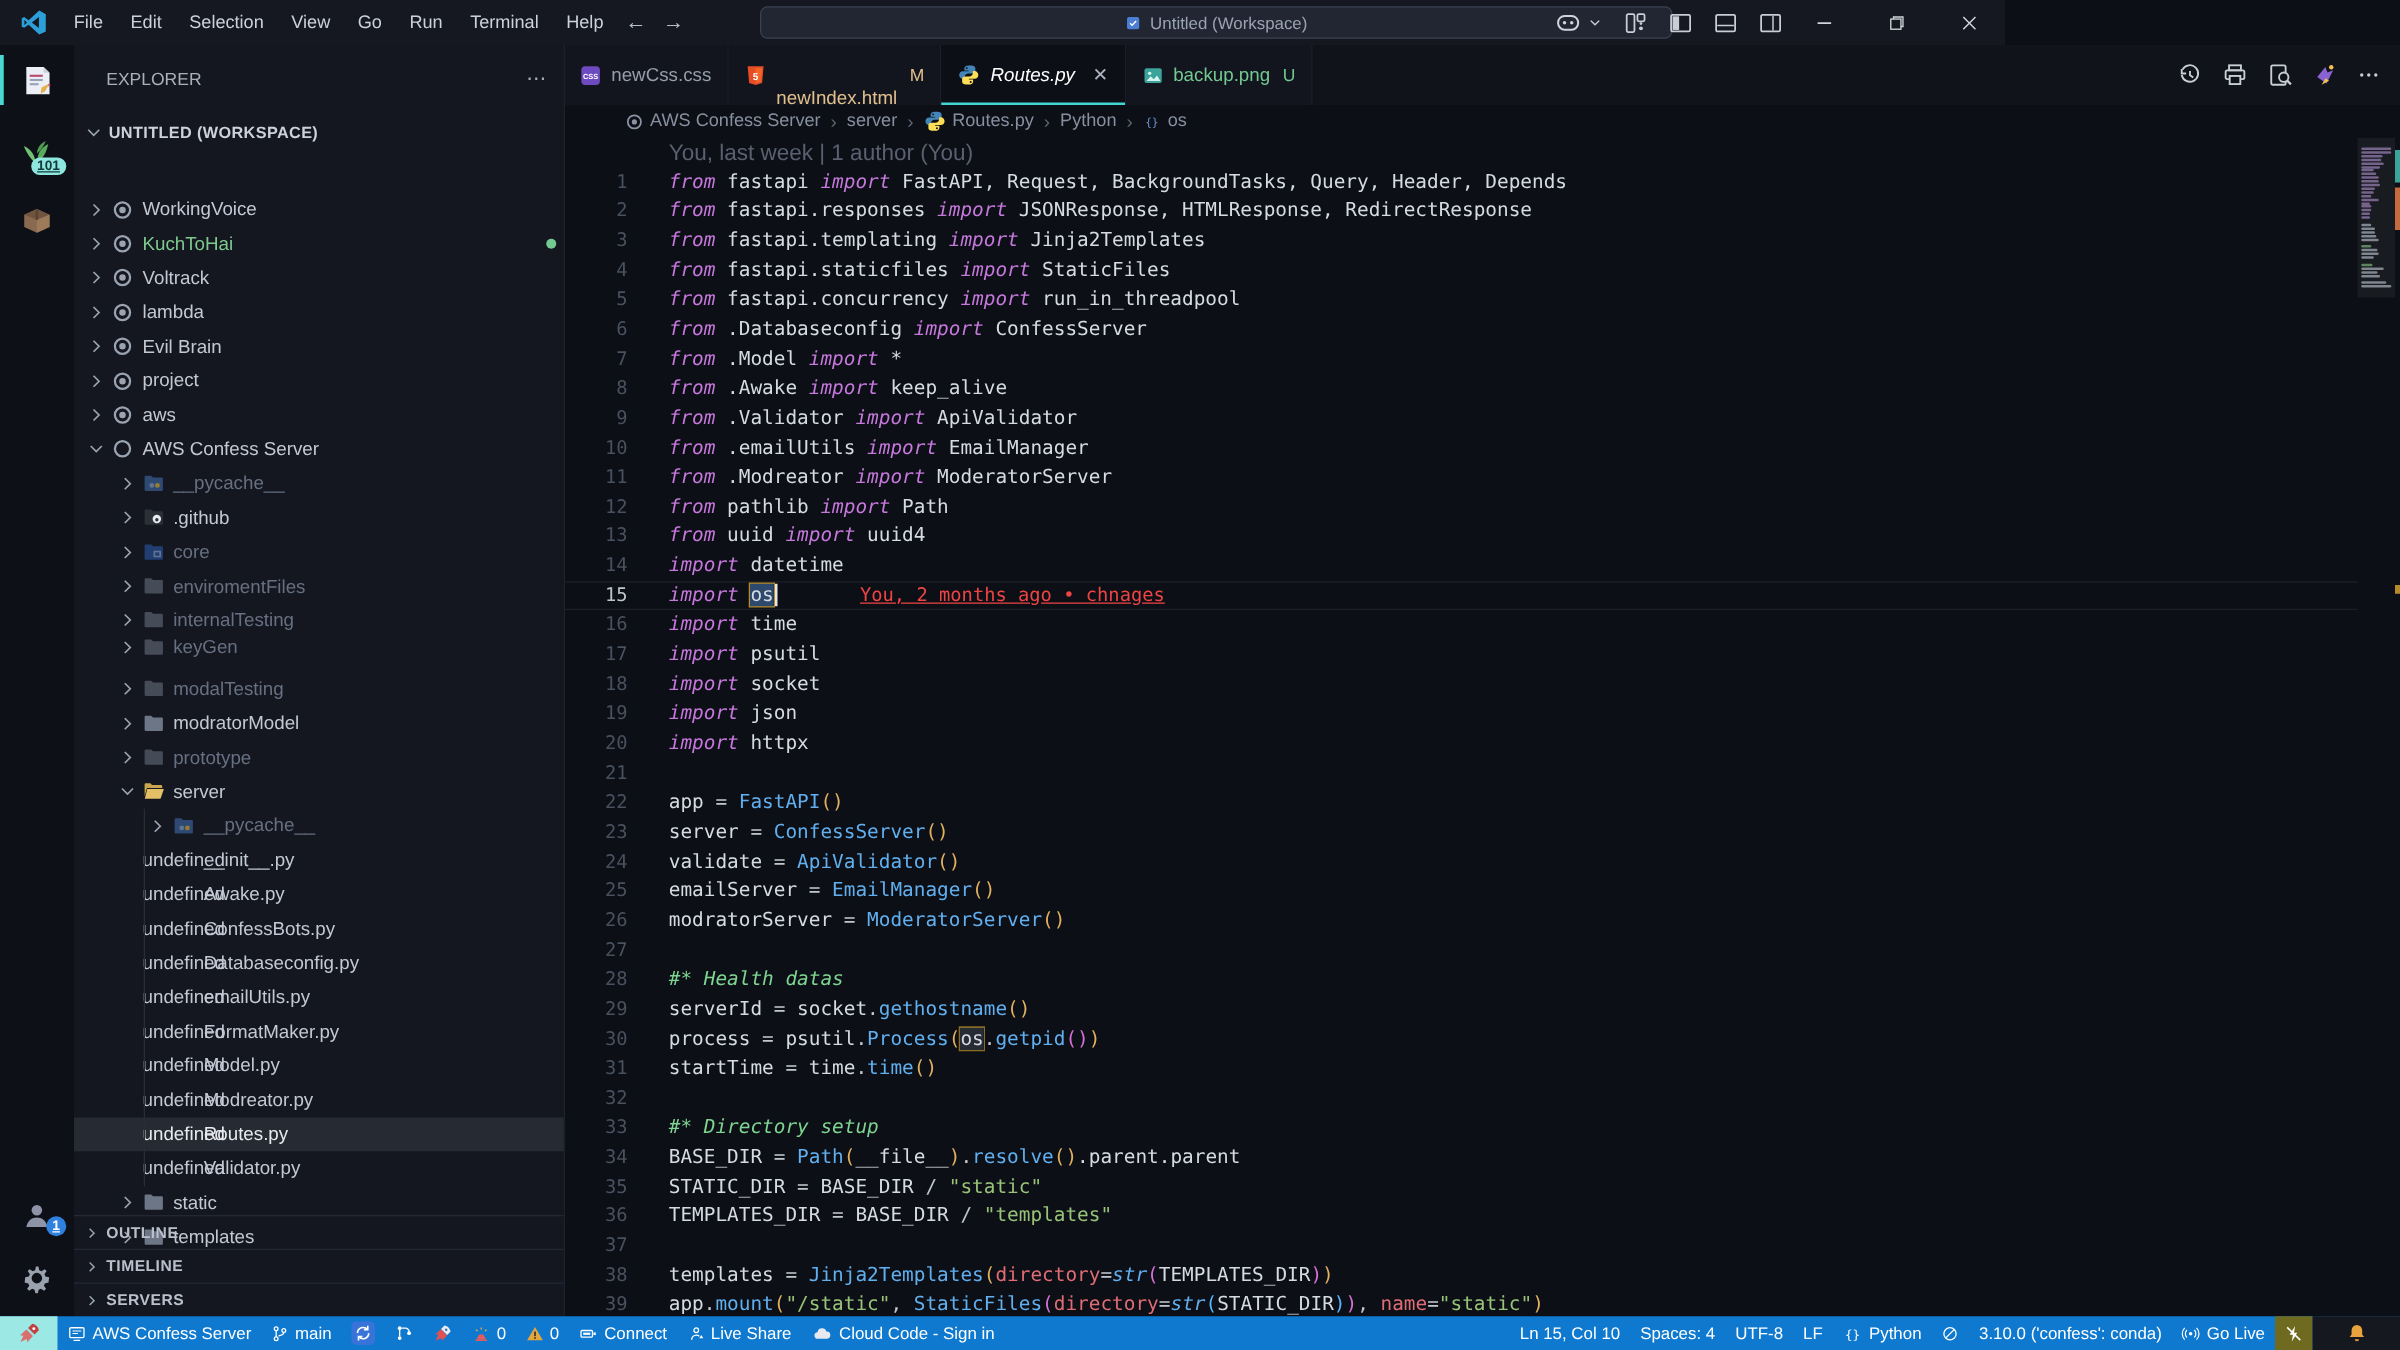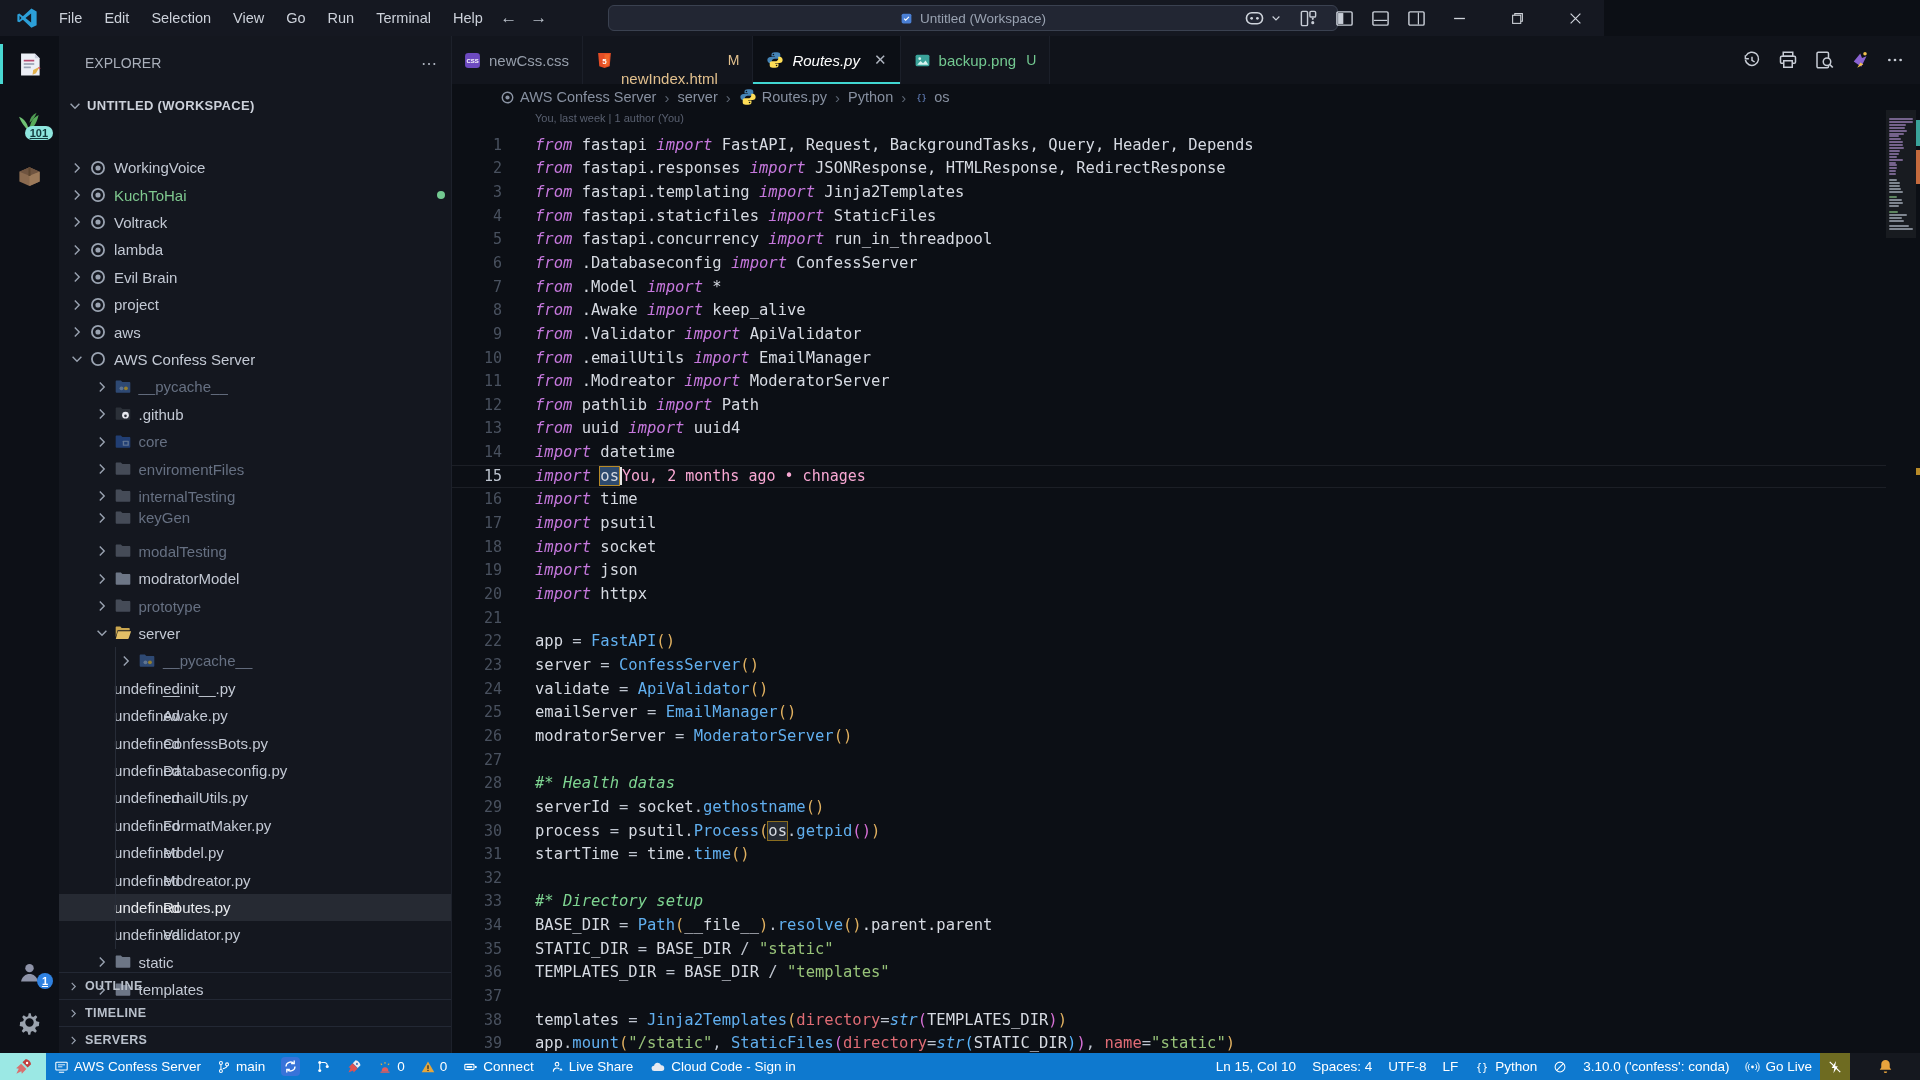--- a/index.html
+++ b/index.html
@@ -53,28 +53,28 @@
   #breadcrumbs{position:absolute;top:48px;left:0;right:0;height:26px;display:flex;align-items:center;padding-left:49px;
       gap:7px;font-size:14.5px;color:#8790a0;}
   .crumb-sep{color:#5d6674;font-size:15px;margin:0 1px;}
   .crumb{display:flex;align-items:center;gap:5px;}
   
   #code{position:absolute;top:74px;left:0;right:0;bottom:0;overflow:hidden;
       font-family:"DejaVu Sans Mono",monospace;font-size:15.5px;}
   .ln{position:absolute;left:0;width:51px;text-align:right;height:23.65px;line-height:23.65px;color:#49515f;font-size:15px;}
   .ln.cur{color:#bdc4cf;}
   .cl{position:absolute;left:84px;height:23.65px;line-height:23.65px;white-space:pre;}
-  #lens{position:absolute;left:84px;top:2px;font-family:"Liberation Sans",sans-serif;font-size:11px;color:#596070;}
+  #lens{position:absolute;left:84px;top:2px;font-family:"Liberation Sans",sans-serif;font-size:18px;color:#596070;}
   .kw{color:#c678dd;font-style:italic;} .pl{color:#d6dae2;} .fn{color:#61afef;} .bi{color:#61afef;font-style:italic;}
   .str{color:#98c379;} .cmt{color:#7ed491;font-style:italic;} .prm{color:#e06c75;}
   .b1{color:#e0b060;} .b2{color:#d670d6;} .b3{color:#56b6ff;} .op{color:#c0c6d0;}
   .osbox{background:#2d4a6e;box-shadow:0 0 0 1px #b78a28;color:#d6dae2;}
   .osbox2{background:rgba(88,96,112,.35);box-shadow:0 0 0 1px #8a6d1f;color:#d6dae2;}
   .cursor{display:inline-block;width:2px;height:18px;background:#e6e6e6;vertical-align:text-bottom;margin-left:1px;}
-  .inline-blame{color:#f9a8d4;font-size:15px;}
+  .inline-blame{color:#ef4444;margin-left:66px;font-size:15px;text-decoration:underline;}
   .cur-rule{position:absolute;left:0;width:1435px;height:23.65px;border-top:1px solid rgba(200,205,215,.09);
       border-bottom:1px solid rgba(200,205,215,.09);box-sizing:border-box;pointer-events:none;}
   #minimap{position:absolute;top:0;right:0;width:34px;bottom:0;}
   #minimap .slider{position:absolute;left:0;right:4px;top:0;height:128px;background:rgba(255,255,255,.05);}
   .mm-dash{position:absolute;height:2px;border-radius:1px;}
   .ovr{position:absolute;right:0;width:4px;}
   
   #statusbar{position:absolute;left:0;bottom:0;width:1920px;height:27px;background:#0e79cf;display:flex;align-items:center;
       font-size:13.5px;color:#fff;z-index:50;}
   .sb-item{display:flex;align-items:center;gap:5px;padding:0 8px;height:27px;white-space:nowrap;}

